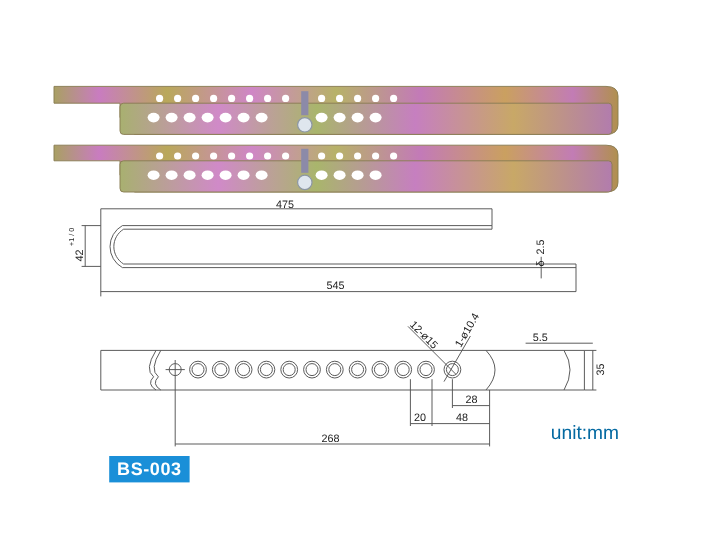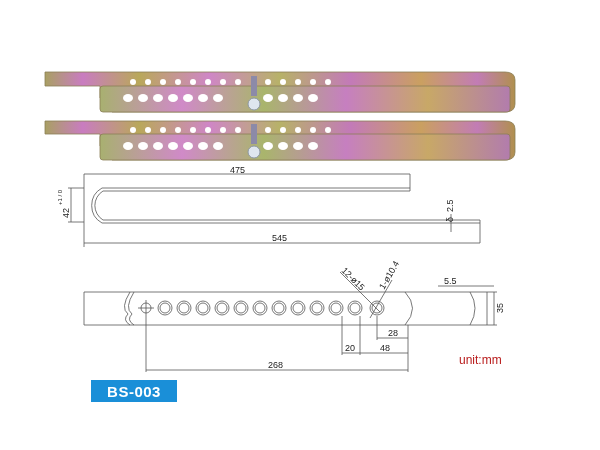--- a/index.html
+++ b/index.html
@@ -1,24 +1,24 @@
 <!DOCTYPE html>
 <html><head>
   <meta charset="utf-8">
   <style>
     html, body { margin: 0; padding: 0; background: #ffffff; }
     body { width: 600px; height: 450px; position: relative; overflow: hidden; font-family: "Liberation Sans", sans-serif; }
     svg { position: absolute; left: 0; top: 0; }
     .dimtxt { font-family: "Liberation Sans", sans-serif; font-size: 9px; fill: #222; }
     .badge {
-      position: absolute; left: 91px; top: 380px; width: 86px; height: 22px;
+      position: absolute; left: 91px; top: 380px; width: 67px; height: 22px;
       background: #1a8fd8; color: #ffffff; font-weight: bold; font-size: 15px;
       display: flex; align-items: center; justify-content: center; letter-spacing: 0.5px;
     }
-    .unit { position: absolute; left: 459px; top: 353px; font-size: 12px; color: #b91c1c; }
+    .unit { position: absolute; left: 459px; top: 353px; font-size: 16px; color: #0369a1; }
   </style>
 </head>
 <body>
 
 <svg width="600" height="170" viewBox="0 0 600 170">
   <defs>
     <linearGradient id="metal" x1="0" y1="0" x2="1" y2="0">
       <stop offset="0" stop-color="#a9a063"></stop>
       <stop offset="0.08" stop-color="#c97cc0"></stop>
       <stop offset="0.2" stop-color="#b9a85a"></stop>

